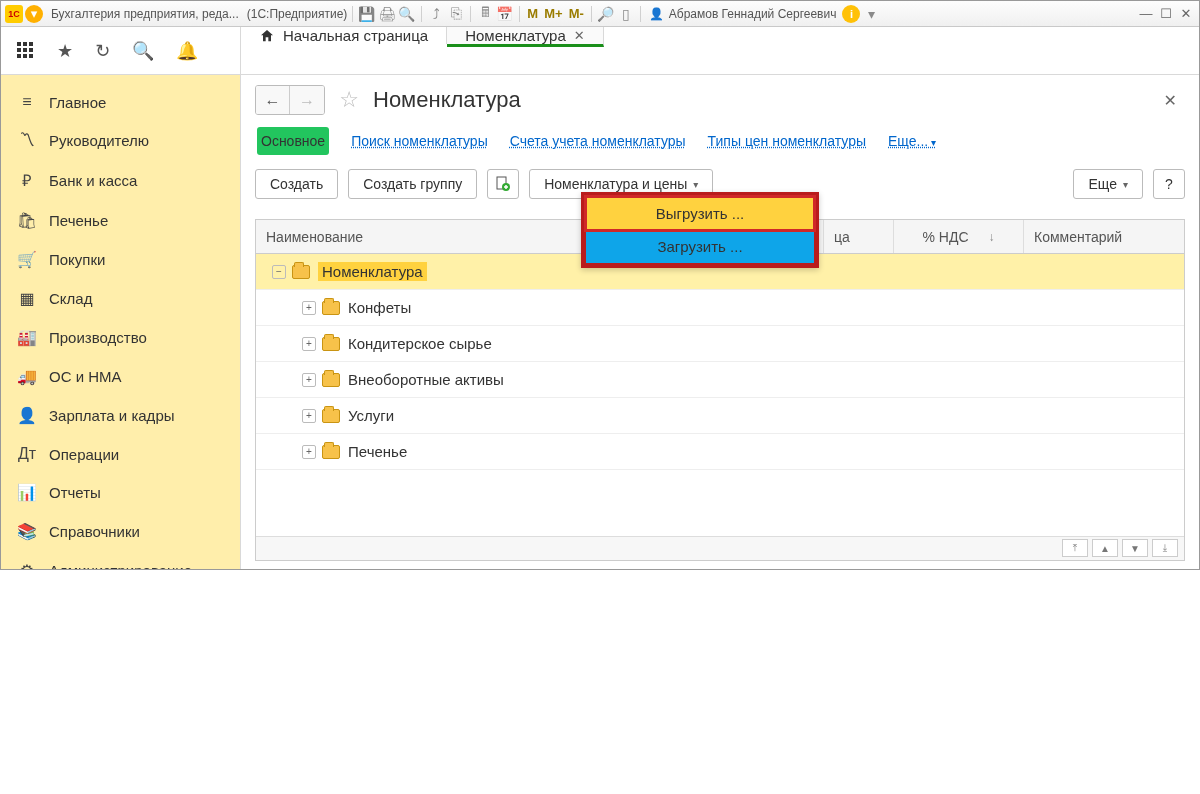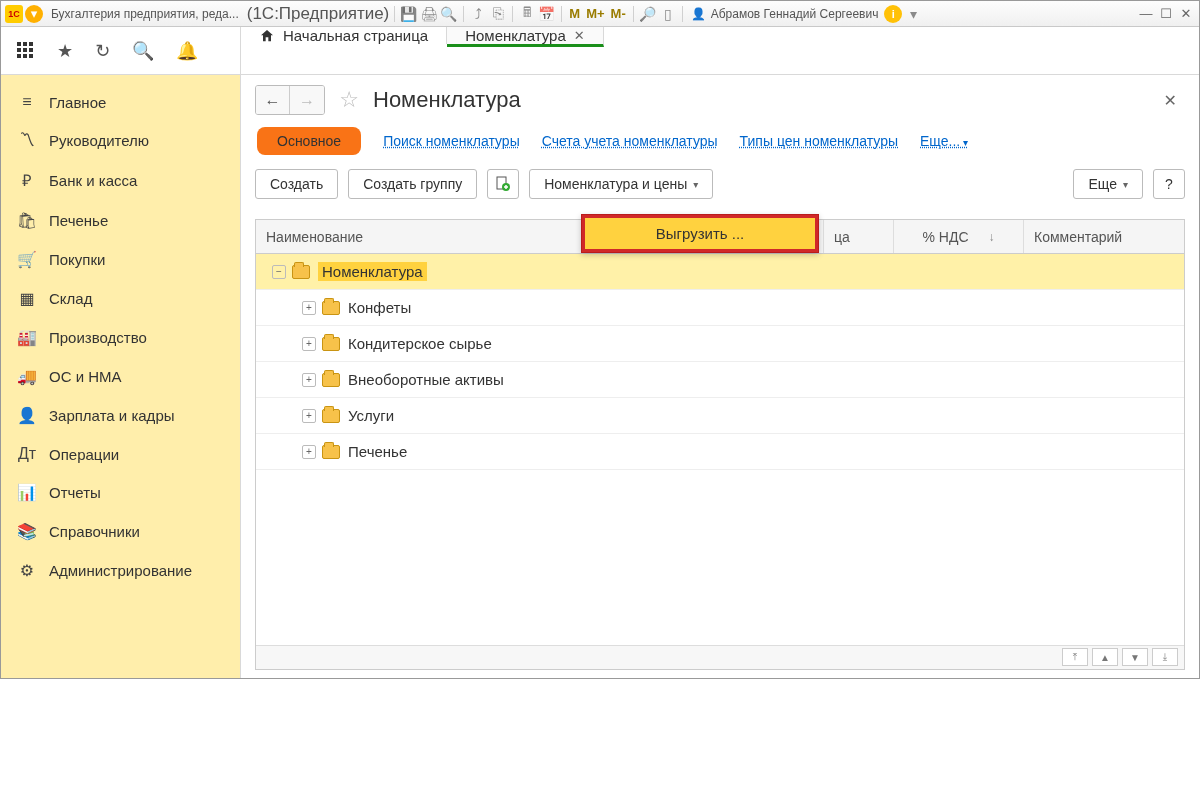--- a/index.html
+++ b/index.html
@@ -1,24 +1,24 @@
 <!DOCTYPE html>
 <html><head>
 <meta charset="utf-8">
 <style>
 * { box-sizing: border-box; margin: 0; padding: 0; font-family: Arial, sans-serif; }
 body { background: #fff; font-size: 13px; color: #333; }
-.outer-frame { width: 1200px; height: 679px; border: 1px solid #999; background: #fff; display: flex; flex-direction: column; }
+.outer-frame { width: 1200px; height: 570px; border: 1px solid #999; background: #fff; display: flex; flex-direction: column; }
 
 
 .titlebar { height: 26px; background: linear-gradient(#fdfdfd, #f0f0f0); border-bottom: 1px solid #c9c9c9; display: flex; align-items: center; padding: 0 4px; gap: 2px; }
 .titlebar .brand { width: 18px; height: 18px; background: #ffcc00; border-radius: 3px; display:flex; align-items:center; justify-content:center; font-size:9px; font-weight:bold; color:#c00; }
 .titlebar .dd { width: 18px; height: 18px; background: #ffb000; border-radius: 50%; display:flex; align-items:center; justify-content:center; color:#fff; }
 .titlebar .title { font-size: 12px; color: #555; margin: 0 6px; white-space: nowrap; overflow:hidden; text-overflow:ellipsis; max-width:320px; }
-.titlebar .suffix { font-size: 17px; color: #555; }
+.titlebar .suffix { font-size: 12px; color: #555; }
 .titlebar .tbicon { width: 18px; height: 18px; display:flex; align-items:center; justify-content:center; color:#666; font-size:14px; cursor:pointer; opacity:0.75; }
 .titlebar .sep { width:1px; height:16px; background:#d0d0d0; margin: 0 3px; }
 .titlebar .mtext { font-size:13px; font-weight:bold; color:#9a7c00; padding:0 2px; cursor:pointer; }
 .titlebar .user { display:flex; align-items:center; gap:4px; color:#555; font-size:12px; margin: 0 4px; }
 .titlebar .infoicon { width:18px; height:18px; border-radius:50%; background:#ffc107; color:#fff; display:flex; align-items:center; justify-content:center; font-weight:bold; font-size:11px; }
 .titlebar .win { width:18px; height:16px; display:flex; align-items:center; justify-content:center; color:#666; cursor:pointer; border:1px solid transparent;}
 .titlebar .spacer { flex:1; }
 
 
 .topbar { height: 48px; border-bottom: 1px solid #d9d9d9; display: flex; align-items: stretch; }
@@ -42,36 +42,36 @@
 .content { flex:1; display:flex; flex-direction:column; overflow:hidden; padding: 10px 14px 8px 14px; position:relative; }
 .header-row { display:flex; align-items:center; gap:10px; margin-bottom:12px; }
 .navbtns { display:flex; border:1px solid #bbb; border-radius:3px; overflow:hidden; }
 .navbtns button { width:34px; height:28px; background:#f8f8f8; border:none; border-right:1px solid #ccc; color:#555; cursor:pointer; font-size:16px;}
 .navbtns button:last-child { border-right:none; color:#bbb;}
 .star-btn { width:28px; height:28px; display:flex; align-items:center; justify-content:center; color:#bbb; font-size:22px; }
 .page-title { font-size:22px; color:#333; font-weight:normal; }
 .close-x { margin-left:auto; color:#666; font-size:16px; cursor:pointer; padding:4px 8px;}
 
 .linkbar { display:flex; align-items:center; gap:22px; margin-bottom:14px; padding-left:2px;}
-.linkbar .pill { background:#f97316; padding:6px 20px; border-radius:8px; font-size:14px; color:#333; cursor:pointer;}
+.linkbar .pill { background:#22c55e; padding:6px 4px; border-radius:3px; font-size:14px; color:#333; cursor:pointer;}
 .linkbar a { color:#0066cc; text-decoration:underline dotted; font-size:14px; cursor:pointer; }
 .linkbar a.more::after { content:" ▾"; font-size:10px; text-decoration:none;}
 
 .cmdbar { display:flex; align-items:flex-start; gap:10px; margin-bottom:20px; position:relative;}
 .btn { border:1px solid #bbb; background:#fff; border-radius:3px; padding:5px 14px; font-size:14px; color:#333; cursor:pointer; height:30px; display:flex; align-items:center; }
 .iconbtn { width:32px; padding:0; justify-content:center; }
 .ddbtn::after { content:" ▾"; font-size:10px; color:#666; margin-left:6px; }
 .search-wrap { display:flex; align-items:center; border:1px solid #bbb; border-radius:3px; height:30px; flex:0 0 200px;}
 .search-wrap input { border:none; outline:none; padding:0 8px; width:170px; font-size:14px; color:#333; }
 .search-wrap input::placeholder { color:#aaa; font-style:italic; }
 .search-wrap .clr { width:24px; text-align:center; color:#888; cursor:pointer; border-left:1px solid #e4e4e4;}
 .cmdbar .spacer { flex:1; }
 
 
-.menu-pop { position:absolute; top:45px; left:326px; width:238px; background:#0ea5e9; border:3px solid #b91c1c; box-shadow:0 2px 6px rgba(0,0,0,0.2); z-index:20; }
+.menu-pop { position:absolute; top:23px; left:326px; width:238px; background:#0ea5e9; border:5px solid #b91c1c; box-shadow:0 2px 6px rgba(0,0,0,0.2); z-index:20; }
 .menu-pop .mi { padding:8px 12px; font-size:15px; text-align:center; cursor:pointer; }
 .menu-pop .mi.hl { background:#ffd23f; outline:3px solid #d02828; outline-offset:-1px;}
 
 
 .table-wrap { flex:1; border:1px solid #ccc; display:flex; flex-direction:column; overflow:hidden; }
 .thead { display:flex; background:#f5f5f5; border-bottom:1px solid #ccc; height:34px; }
 .th { padding:8px 10px; border-right:1px solid #ddd; font-size:14px; color:#555; display:flex; align-items:center;text-align:right; }
 .th1 { flex:1; }
 .th2 { width:70px; }
 .th3 { width:130px; justify-content:center; gap:20px;}
@@ -249,20 +249,21 @@
           <svg width="16" height="16" viewBox="0 0 16 16">
               <rect x="2" y="1" width="9" height="12" fill="none" stroke="#555"></rect>
               <circle cx="11" cy="11" r="4" fill="#3a3"></circle>
               <path d="M11 9v4M9 11h4" stroke="#fff" stroke-width="1.5"></path>
             </svg>
         </button>
         <button class="btn ddbtn">Номенклатура и цены</button>
 
         <div class="menu-pop">
           <div class="mi hl">Выгрузить ...</div>
+          <div class="mi">Загрузить ...</div>
         </div>
 
         <div class="spacer"></div>
         <button class="btn ddbtn">Еще</button>
         <button class="btn iconbtn">?</button>
       </div>
 
       <div class="table-wrap">
         <div class="thead">
           <div class="th th1">Наименование</div>

